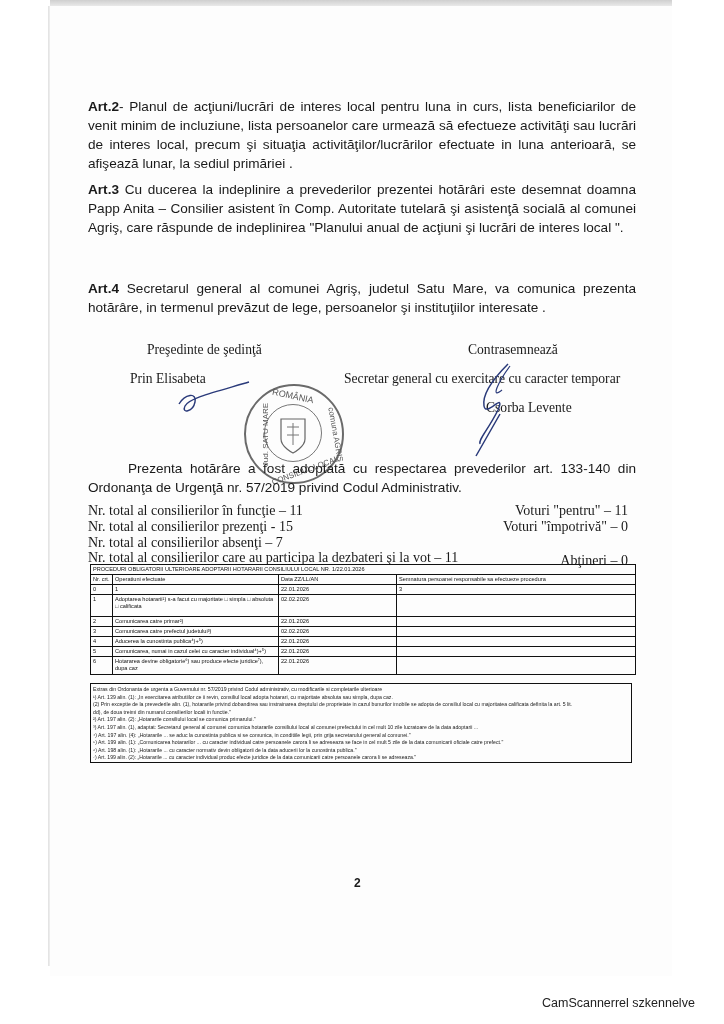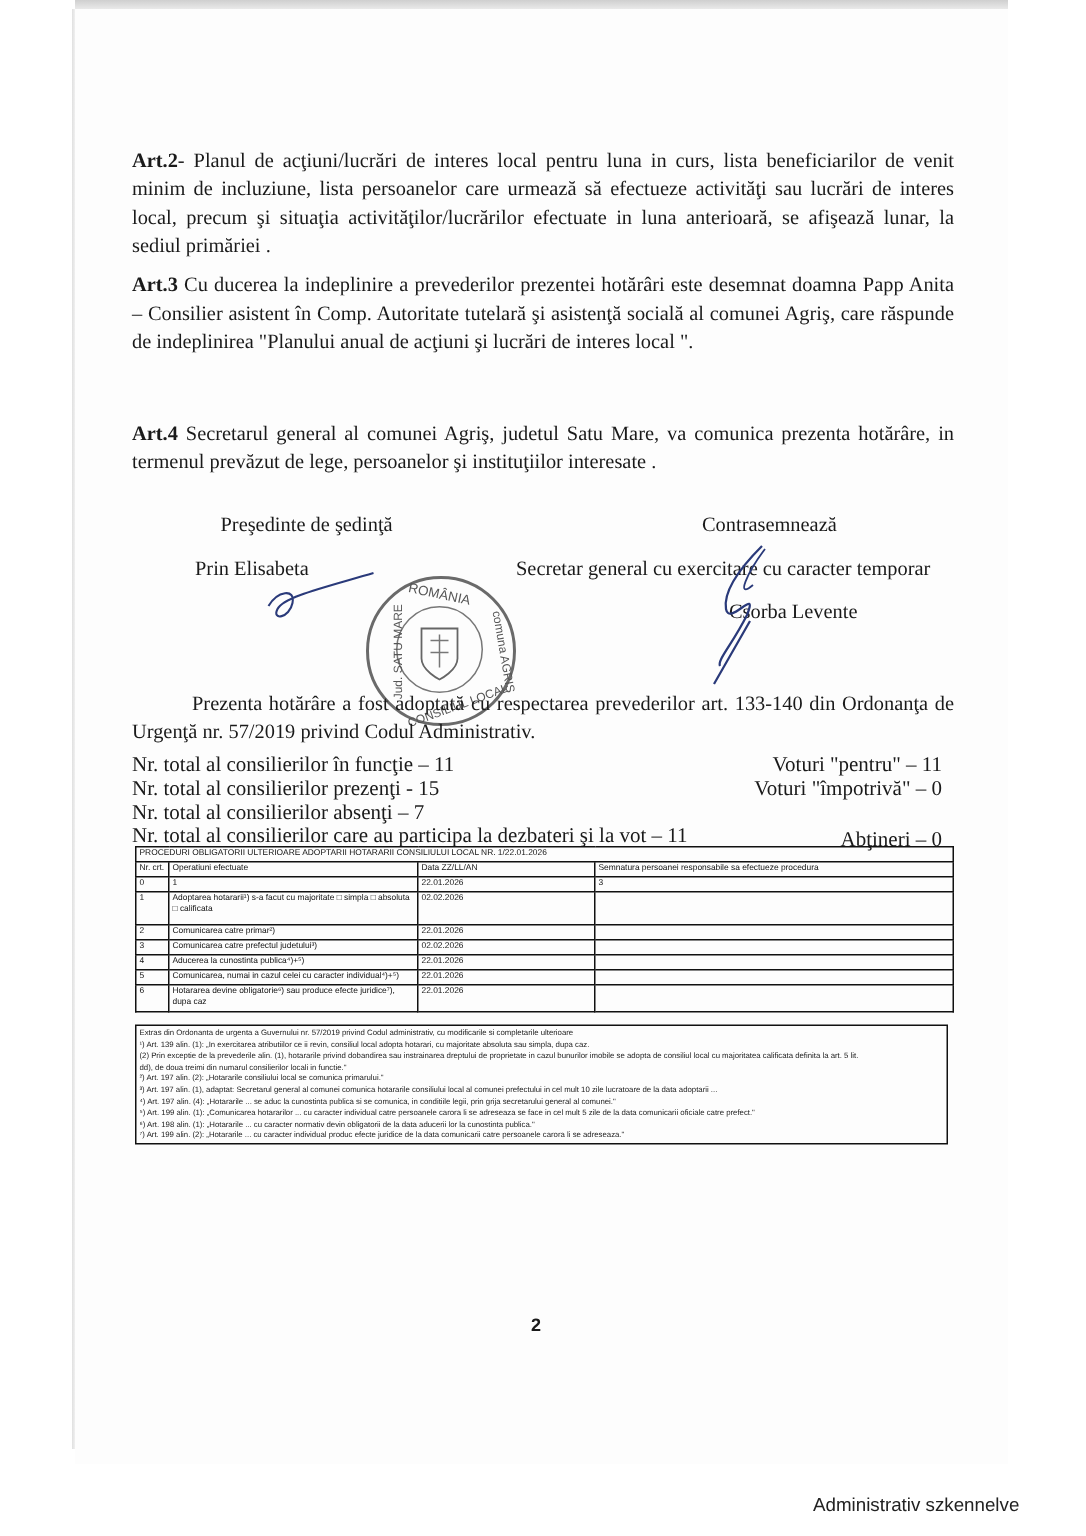--- a/index.html
+++ b/index.html
@@ -16,21 +16,21 @@
   .scan-edge-left {
     position: absolute; left: 48px; top: 6px; width: 3px; height: 960px;
     background: linear-gradient(90deg, #e0e0e0, #f8f8f8);
   }
   .page {
     position: absolute; left: 50px; top: 6px; width: 622px; height: 970px;
     background: #fdfdfd;
   }
   .para {
     position: absolute; left: 88px; width: 548px;
-    font-family: Liberation Serif, serif;
+    font-family: Liberation Sans, sans-serif;
     font-size: 13.6px; line-height: 19px; text-align: justify; margin: 0;
   }
   .para b { font-weight: bold; }
   .sig {
     position: absolute; font-family: "Liberation Serif", serif; font-size: 13.6px; white-space: nowrap;
   }
   .stats-line {
     position: absolute; font-family: "Liberation Serif", serif; font-size: 14px; white-space: nowrap;
   }
   .stamp {
@@ -186,13 +186,13 @@
   <div>dd), de doua treimi din numarul consilierilor locali in functie."</div>
   <div>²) Art. 197 alin. (2): „Hotararile consiliului local se comunica primarului."</div>
   <div>³) Art. 197 alin. (1), adaptat: Secretarul general al comunei comunica hotararile consiliului local al comunei prefectului in cel mult 10 zile lucratoare de la data adoptarii ...</div>
   <div>⁴) Art. 197 alin. (4): „Hotararile ... se aduc la cunostinta publica si se comunica, in conditiile legii, prin grija secretarului general al comunei."</div>
   <div>⁵) Art. 199 alin. (1): „Comunicarea hotararilor ... cu caracter individual catre persoanele carora li se adreseaza se face in cel mult 5 zile de la data comunicarii oficiale catre prefect."</div>
   <div>⁶) Art. 198 alin. (1): „Hotararile ... cu caracter normativ devin obligatorii de la data aducerii lor la cunostinta publica."</div>
   <div>⁷) Art. 199 alin. (2): „Hotararile ... cu caracter individual produc efecte juridice de la data comunicarii catre persoanele carora li se adreseaza."</div>
 </div>
 
 <div class="page-num">2</div>
-<div class="watermark">Administrativ szkennelve</div>
+<div class="watermark">CamScannerrel szkennelve</div>
 
 </body></html>

